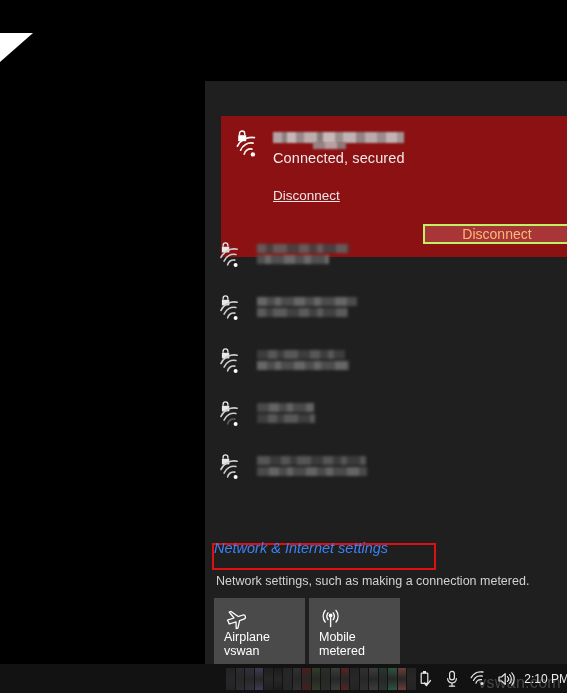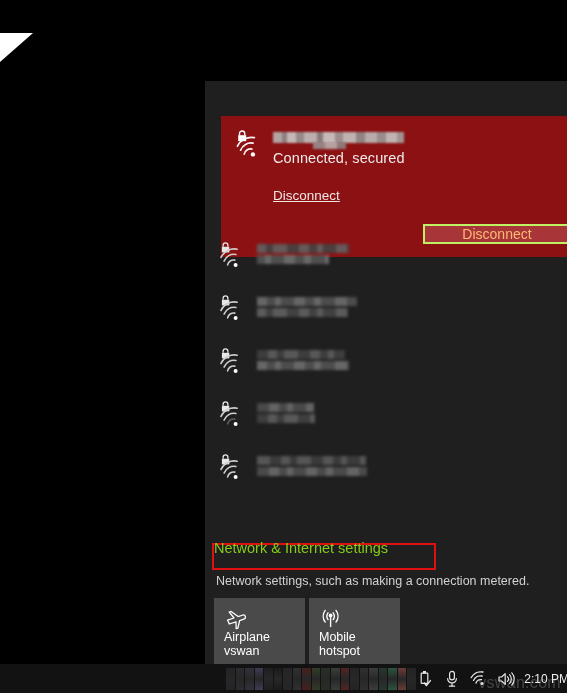--- a/index.html
+++ b/index.html
@@ -91,21 +91,21 @@
   
   #settings-block{
     position:absolute;left:0;top:456px;width:362px;
   }
   #settings-link-wrap{
     position:absolute;left:7px;top:6px;width:224px;height:27px;
     border:2px solid #e01010;box-sizing:border-box;
   }
   #settings-link{
     position:absolute;left:9px;top:3px;
-    font-size:14.5px;color:#84cc16;cursor:pointer;white-space:nowrap;
+    font-size:14.5px;color:#3b82f6;cursor:pointer;white-space:nowrap;font-style:italic;
   }
   #settings-sub{
     position:absolute;left:11px;top:37px;
     font-size:12.5px;color:#d2d2d2;white-space:nowrap;
   }
 
   
   #tiles{
     position:absolute;left:9px;top:517px;
     display:flex;gap:4px;
@@ -310,21 +310,21 @@
           <g fill="none" stroke="#ffffff" stroke-width="1.4" stroke-linecap="round">
             <path d="M6.2 3.4 a9.5 9.5 0 0 0 0 11.6"></path>
             <path d="M9.0 5.8 a6 6 0 0 0 0 6.8"></path>
             <path d="M17.0 3.4 a9.5 9.5 0 0 1 0 11.6"></path>
             <path d="M14.2 5.8 a6 6 0 0 1 0 6.8"></path>
             <path d="M11.6 10.6 v9.0"></path>
           </g>
           <circle cx="11.6" cy="8.4" r="1.9" fill="#ffffff"></circle>
         </svg>
       </span>
-      <span class="tile-label two-line">Mobile hotspot</span>
+      <span class="tile-label two-line">Mobile metered</span>
     </div>
   </div>
 </div>
 
 <div id="taskbar">
 
   <div id="tray-thumbs">
       <span style="background: linear-gradient(rgb(42, 42, 48) 0%, rgba(255, 255, 255, 0.12) 50%, rgb(42, 42, 48) 100%);"></span>
       <span style="background: linear-gradient(rgb(53, 53, 60) 0%, rgba(255, 255, 255, 0.12) 50%, rgb(53, 53, 60) 100%);"></span>
       <span style="background: linear-gradient(rgb(61, 58, 74) 0%, rgba(255, 255, 255, 0.12) 50%, rgb(61, 58, 74) 100%);"></span>

